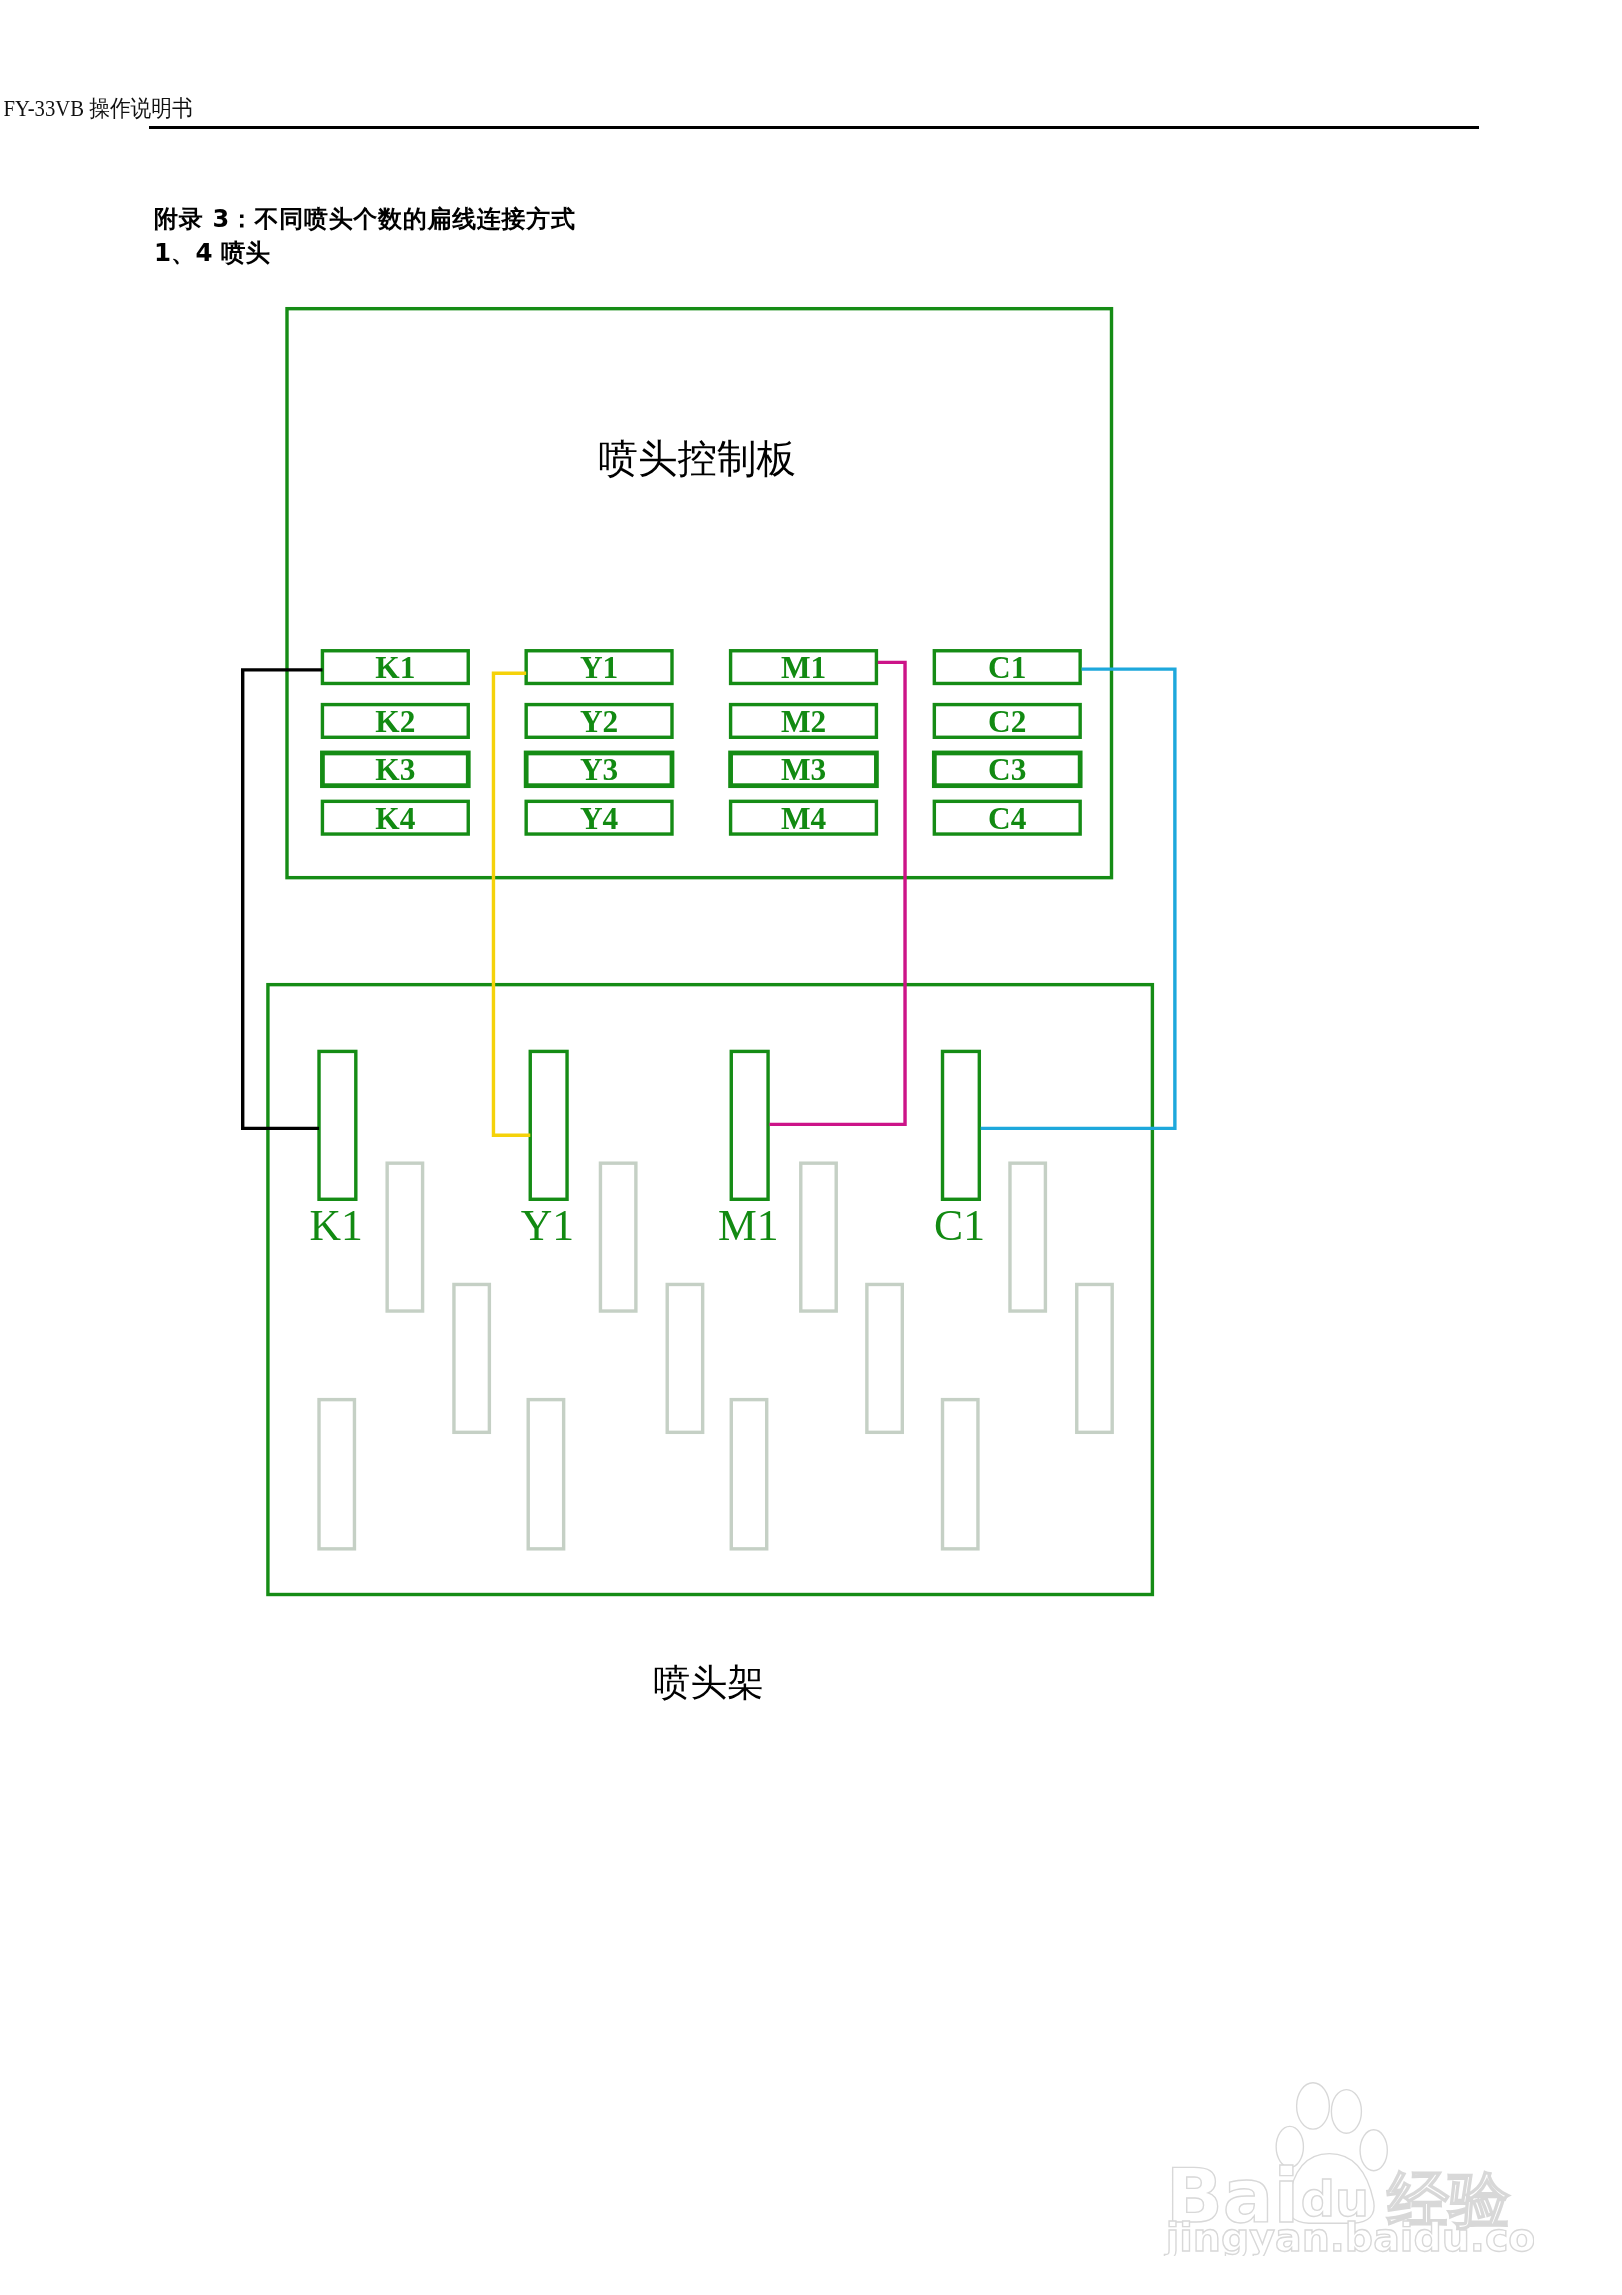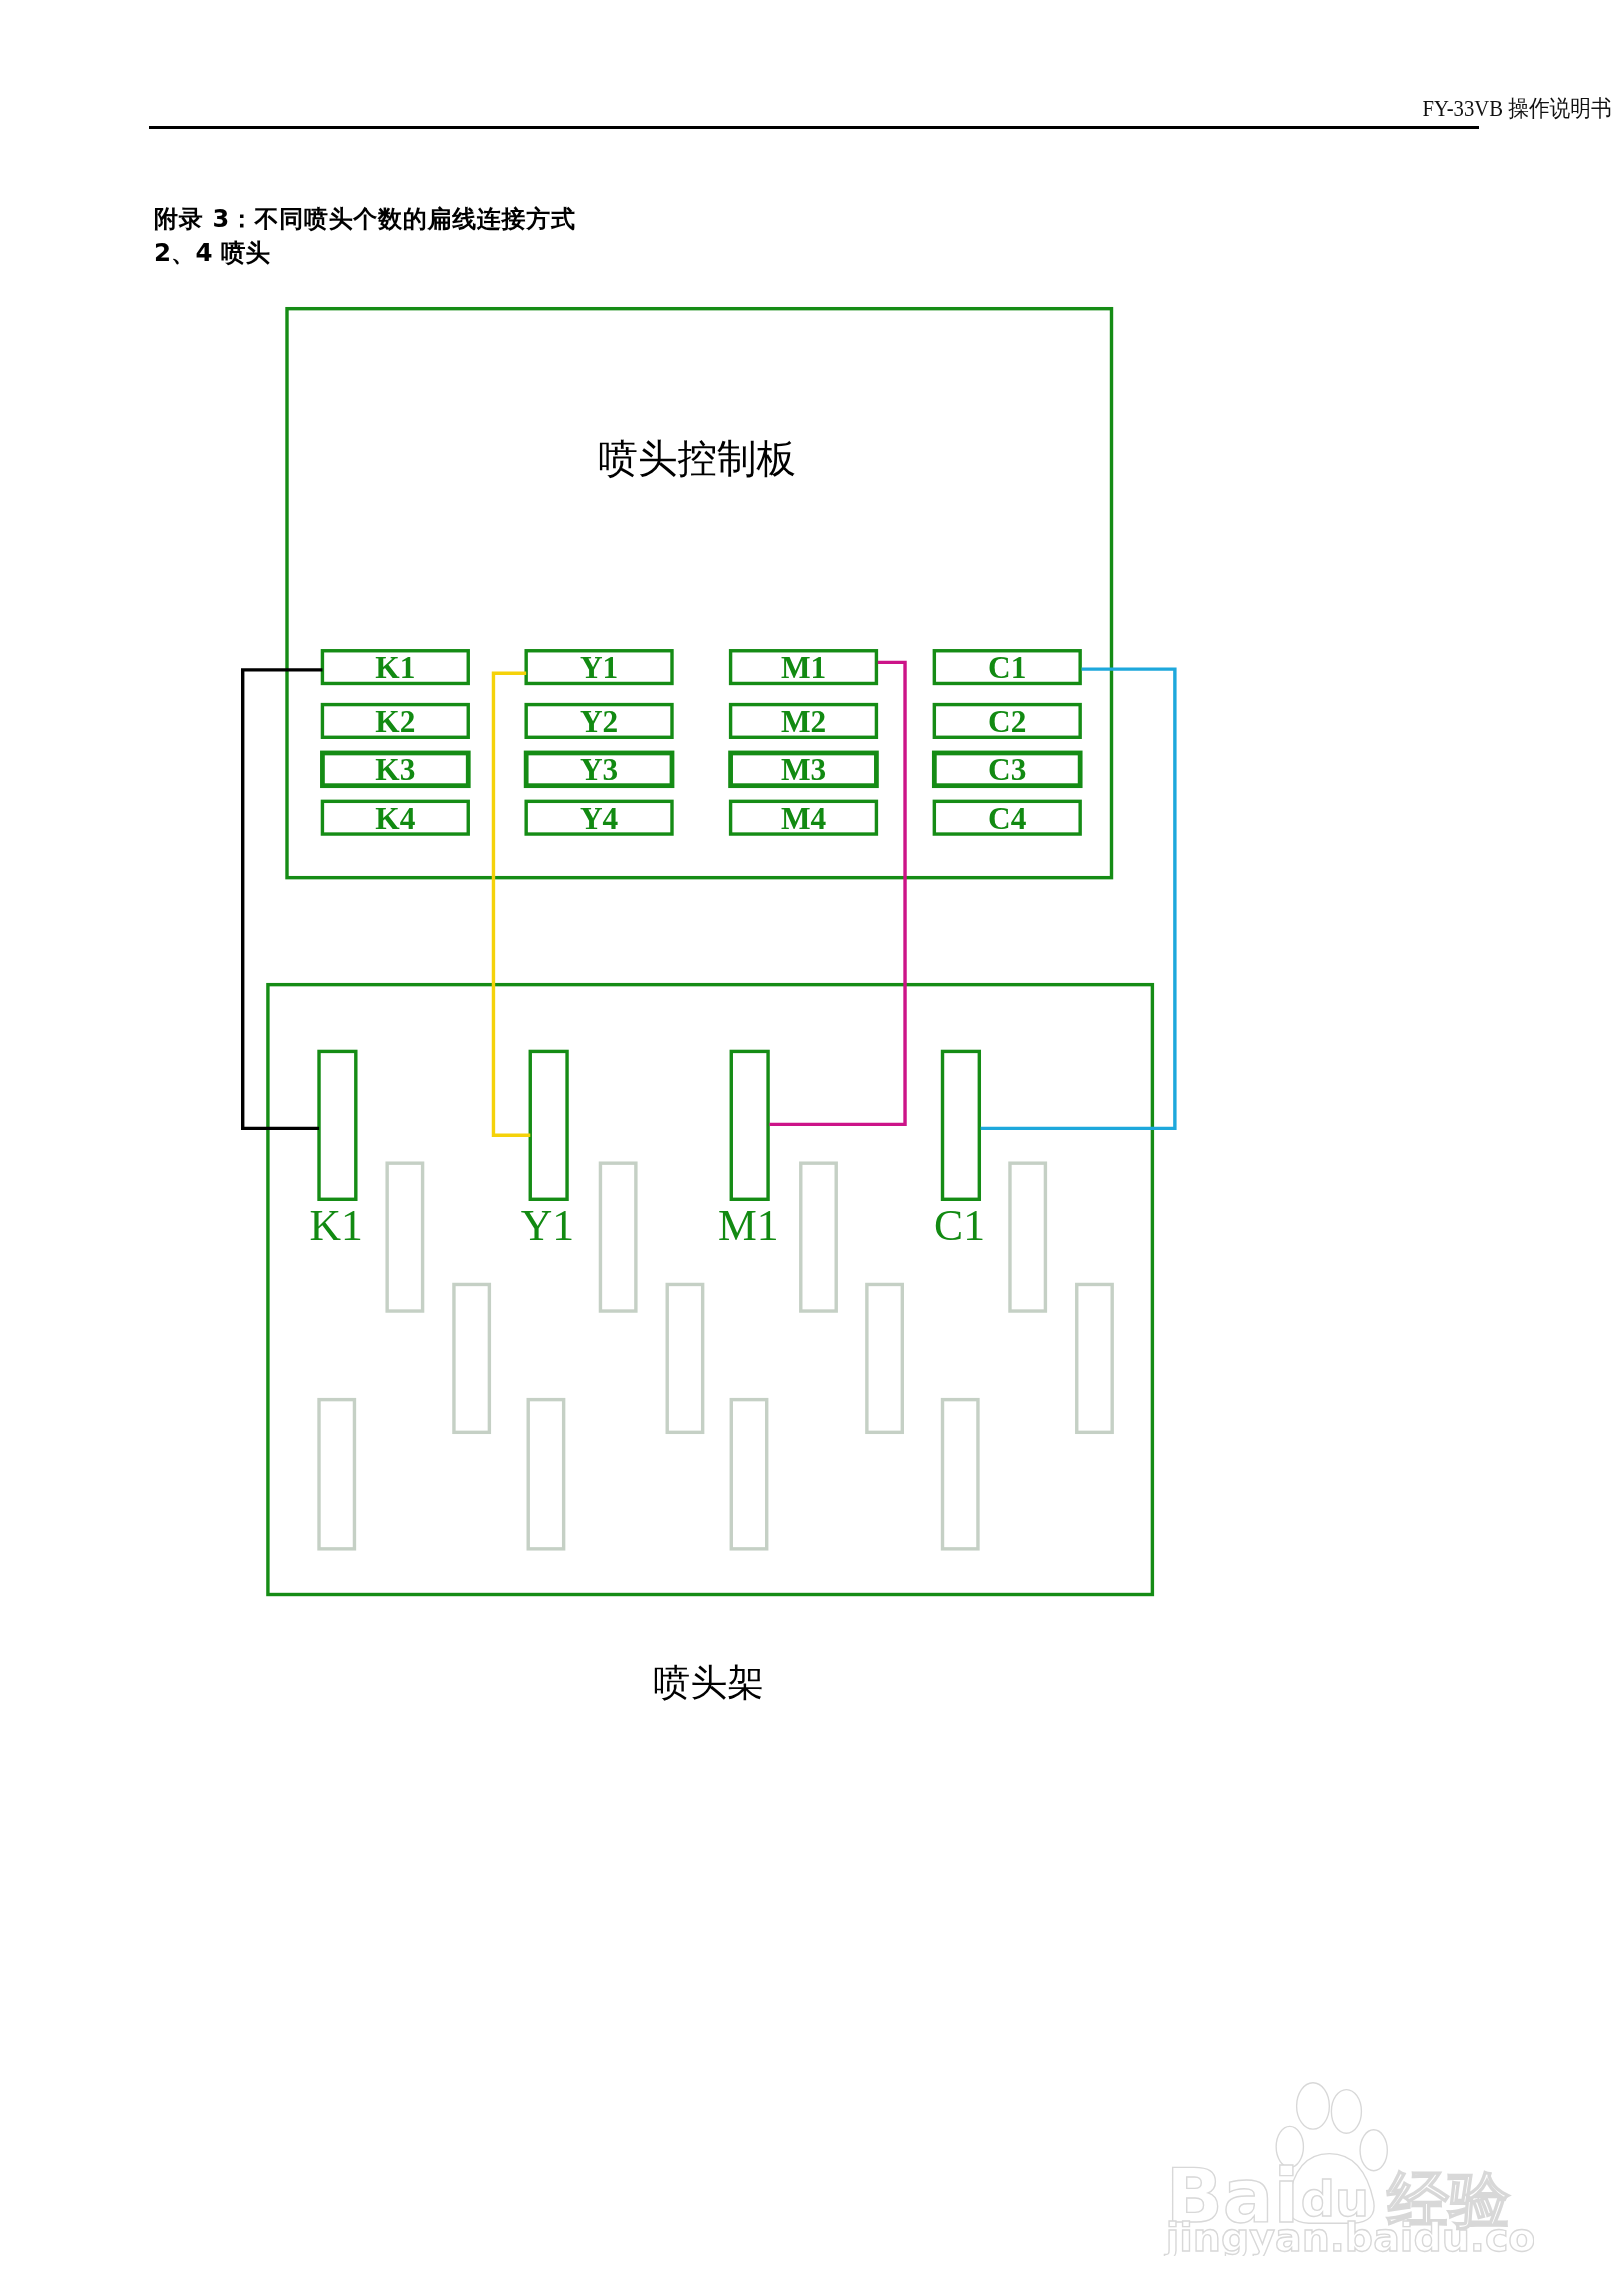--- a/index.html
+++ b/index.html
@@ -1,18 +1,18 @@
 <!DOCTYPE html>
 <html style="font-size:11px"><head>
 <meta charset="utf-8">
 <style>
   html, body { margin: 0; padding: 0; background: #ffffff; }
   body { width: 1622px; height: 2295px; position: relative; overflow: hidden; }
   .page-header {
-    position: absolute; left: 0; width: 1622px; top: 93px; text-align: right;
+    position: absolute; left: 0; width: 1622px; top: 93px; text-align: left;
     font-family: "Liberation Serif", "DejaVu Serif", serif; font-size: 23px; color: #111;
     padding-left: 0;
   }
   .page-header span { display: inline-block; transform: scaleX(0.9); margin-left: -6.8px; }
   .header-rule {
     position: absolute; left: 149px; top: 126px; width: 1330px; height: 2.7px; background: #000;
   }
   .heading {
     position: absolute; left: 154px; top: 203px; font-family: "DejaVu Sans", "Liberation Sans", sans-serif;
     font-weight: bold; font-size: 24px; color: #000; letter-spacing: 0.7px;
@@ -34,21 +34,21 @@
     font-family: "DejaVu Sans", "Liberation Sans", sans-serif; font-weight: bold;
     fill: #ffffff; stroke: #d8d8d8; stroke-width: 2;
   }
 </style>
 </head>
 <body>
 
 <div class="page-header"><span>FY-33VB 操作说明书</span></div>
 <div class="header-rule"></div>
 <div class="heading">附录 3：不同喷头个数的扁线连接方式</div>
-<div class="subheading">2、4 喷头</div>
+<div class="subheading">1、4 喷头</div>
 
 <svg class="diagram" width="1622" height="2295" viewBox="0 0 2380 3368">
 
   <rect x="421" y="453" width="1210" height="835" fill="none" stroke="#158c15" stroke-width="5"></rect>
   <text class="board-title" x="1023" y="692" font-size="58" text-anchor="middle">喷头控制板</text>
   <g id="connectors">
       <g>
         <rect x="473" y="955" width="214" height="48" fill="none" stroke="#158c15" stroke-width="5"></rect>
         <text x="580" y="995" text-anchor="middle" font-size="46" class="conn-label">K1</text>
       </g>

